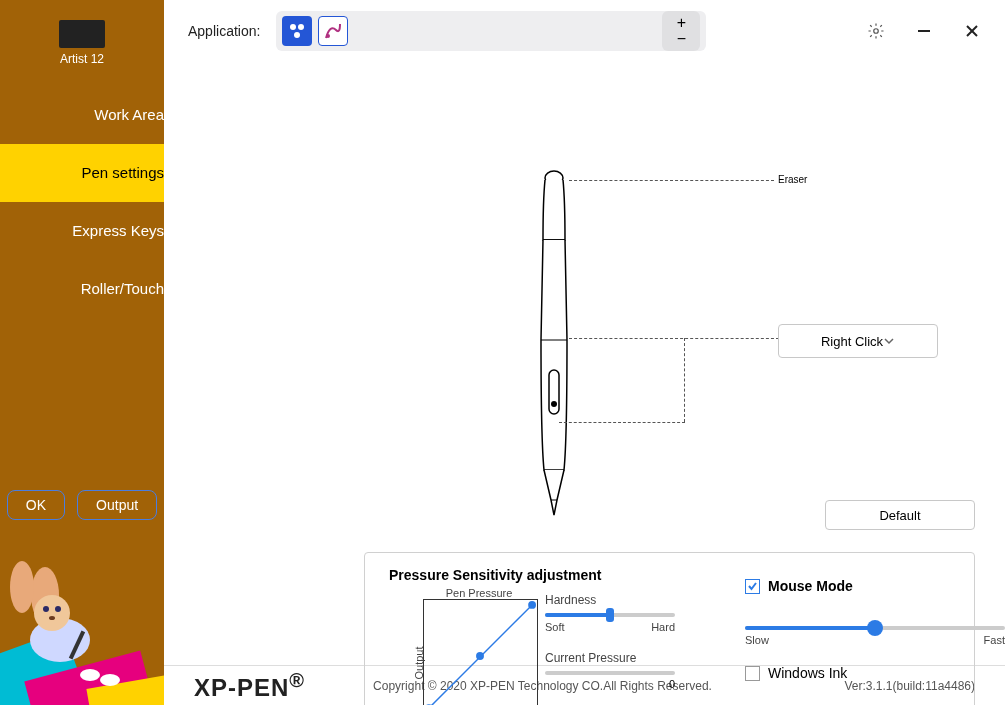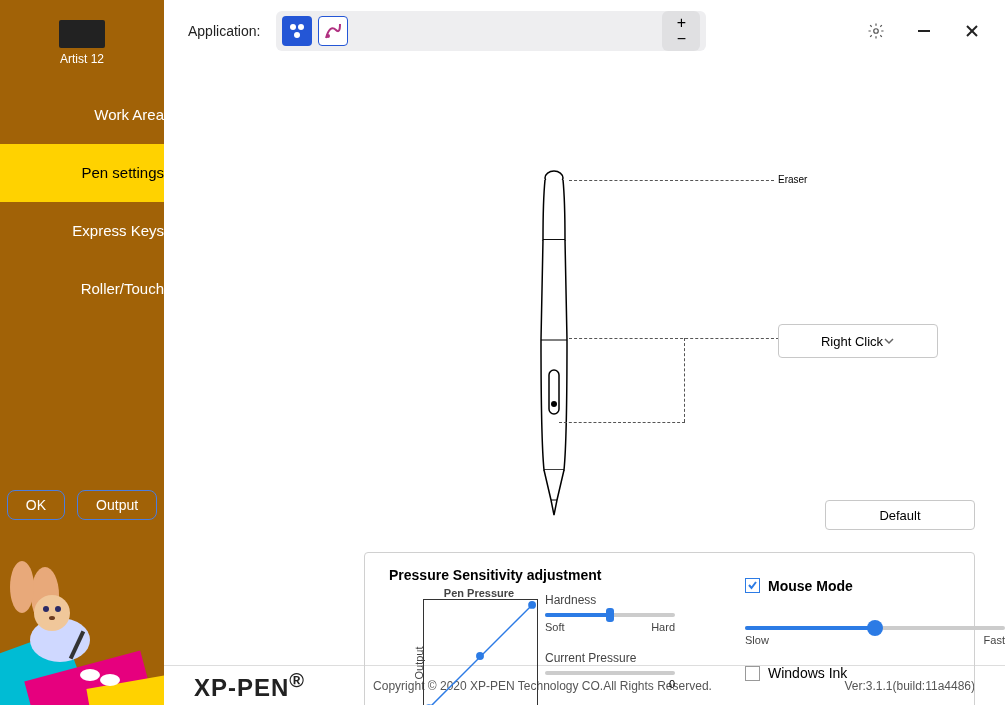--- a/index.html
+++ b/index.html
@@ -32,38 +32,38 @@
 .dash-h2 { position: absolute; top: 276px; left: 405px; width: 210px; border-top: 1px dashed #555; }
 .dash-v1 { position: absolute; top: 276px; left: 520px; height: 84px; border-left: 1px dashed #555; }
 .dash-h3 { position: absolute; top: 360px; left: 395px; width: 126px; border-top: 1px dashed #555; }
 
 .dropdown { position: absolute; top: 262px; left: 614px; width: 160px; height: 34px; border: 1px solid #c8c8c8; border-radius: 4px; display: flex; align-items: center; padding: 0 12px; font-size: 13px; cursor: pointer; background: #fff; justify-content:center; }
 
 .default-btn { position: absolute; top: 438px; right: 30px; width: 150px; height: 30px; border: 1px solid #c8c8c8; background: #fff; border-radius: 4px; font-size: 13px; cursor: pointer; }
 
 .panel { position: absolute; top: 490px; left: 200px; right: 30px; height: 165px; border: 1px solid #d0d0d0; border-radius: 4px; padding: 14px 24px; }
 .panel-title { font-weight: bold; font-size: 14px; margin-bottom: 4px; }
-.curve-caption { font-size: 11px; color: #444; text-align: center; width: 120px; margin-left: 30px; font-weight: bold; }
+.curve-caption { font-size: 11px; color: #444; text-align: center; width: 120px; margin-left: 30px; }
 .curve-box { width: 115px; height: 115px; border: 1px solid #333; margin-left: 34px; position: relative; }
 .output-label { position: absolute; left: -22px; top: 50%; transform: rotate(-90deg); font-size: 11px; color: #444; }
 .curve-line { position: absolute; inset: 0; }
 
 .hardness-block { position: absolute; top: 40px; left: 180px; width: 130px; }
 .hb-label { font-size: 12px; color: #444; margin-bottom: 2px; }
 .slider-track { height: 4px; background: #ccc; border-radius: 2px; position: relative; margin-top: 6px; }
 .slider-fill { position: absolute; height: 4px; background: #2c7be5; border-radius: 2px; }
 .slider-thumb { position: absolute; top: -5px; width: 8px; height: 14px; background: #2c7be5; border-radius: 3px; transform: translateX(-50%); }
 .slider-ends { display: flex; justify-content: space-between; font-size: 11px; color: #444; margin-top: 4px; }
 
 .cp-block { position: absolute; top: 98px; left: 180px; width: 130px; }
 .cp-track { height: 4px; background: #ccc; border-radius: 2px; margin-top: 6px; }
 .cp-val { text-align: right; font-size: 11px; margin-top: 3px; }
 
 .mm-block { position: absolute; top: 25px; left: 380px; width: 260px; }
-.mm-row { display: flex; align-items: flex-start; gap: 8px; font-weight: bold; font-size: 14px; }
+.mm-row { display: flex; align-items: flex-end; gap: 8px; font-weight: bold; font-size: 14px; }
 .chk { width: 15px; height: 15px; border: 1.5px solid #2c7be5; display:flex; align-items:center; justify-content:center; }
 .long-slider { margin-top: 32px; }
 .long-track { height: 4px; background: #ccc; border-radius: 2px; position: relative; }
 .long-fill { position: absolute; height: 4px; background: #2c7be5; border-radius: 2px; width: 50%; }
 .long-thumb { position: absolute; top: -6px; left: 50%; width: 16px; height: 16px; background: #2c7be5; border-radius: 50%; transform: translateX(-50%); }
 
 .wi-block { position: absolute; top: 112px; left: 380px; display: flex; align-items: center; gap: 8px; font-size: 14px; }
 .chk-empty { width: 15px; height: 15px; border: 1.5px solid #999; }
 
 .footer { height: 40px; border-top: 1px solid #ddd; display: flex; align-items: center; padding: 0 30px; font-size: 12px; color: #555; }

